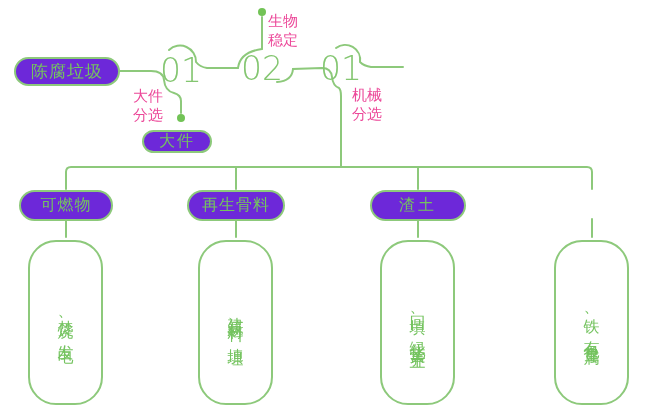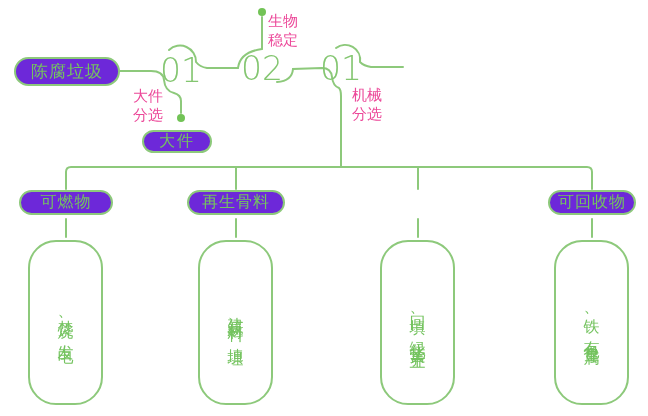--- a/index.html
+++ b/index.html
@@ -8,21 +8,21 @@
     font-family:"Liberation Sans","DejaVu Sans",sans-serif;
   }
   .lines{position:absolute;left:0;top:0;width:648px;height:416px;}
   .pill{
     position:absolute;box-sizing:border-box;border:2px solid #8dc97b;border-radius:999px;
     display:flex;align-items:center;justify-content:center;
     color:#74c35f;background:#6d28d9;
   }
   .pill-source{left:14px;top:57px;width:106px;height:29px;font-size:17px;letter-spacing:1px;}
   .pill-dajian{left:142px;top:130px;width:70px;height:23px;font-size:16px;letter-spacing:2px;}
-  .pill-cat{top:190px;height:25px;font-size:16px;letter-spacing:1px;}
+  .pill-cat{top:190px;height:31px;font-size:16px;letter-spacing:1px;}
   .pill-cat.c1{left:19px;width:94px;}
   .pill-cat.c2{left:187px;width:98px;text-align:right;}
   .pill-cat.c3{left:370px;width:96px;letter-spacing:3px;}
   .pill-cat.c4{left:548px;width:88px;}
   .stepnum{
     position:absolute;transform:translate(-50%,-50%);
     font-size:33px;font-weight:200;color:#84c671;letter-spacing:0px;line-height:1;
     font-family:"DejaVu Sans","Liberation Sans",sans-serif;
   }
   .n1{left:181px;top:70px;}
@@ -100,22 +100,22 @@
   <div class="pill pill-dajian">
     <span>大件</span>
   </div>
 
   <div class="pill pill-cat c1">
     <span>可燃物</span>
   </div>
   <div class="pill pill-cat c2">
     <span>再生骨料</span>
   </div>
-  <div class="pill pill-cat c4">
-    <span>可回收物</span>
+  <div class="pill pill-cat c3">
+    <span>渣土</span>
   </div>
 
   <div class="tallbox c1">
     <span class="vtext">焚烧、发电</span>
   </div>
   <div class="tallbox c2">
     <span class="vtext">建筑材料、填埋</span>
   </div>
   <div class="tallbox c3">
     <span class="vtext">回填、绿化营养土</span>

